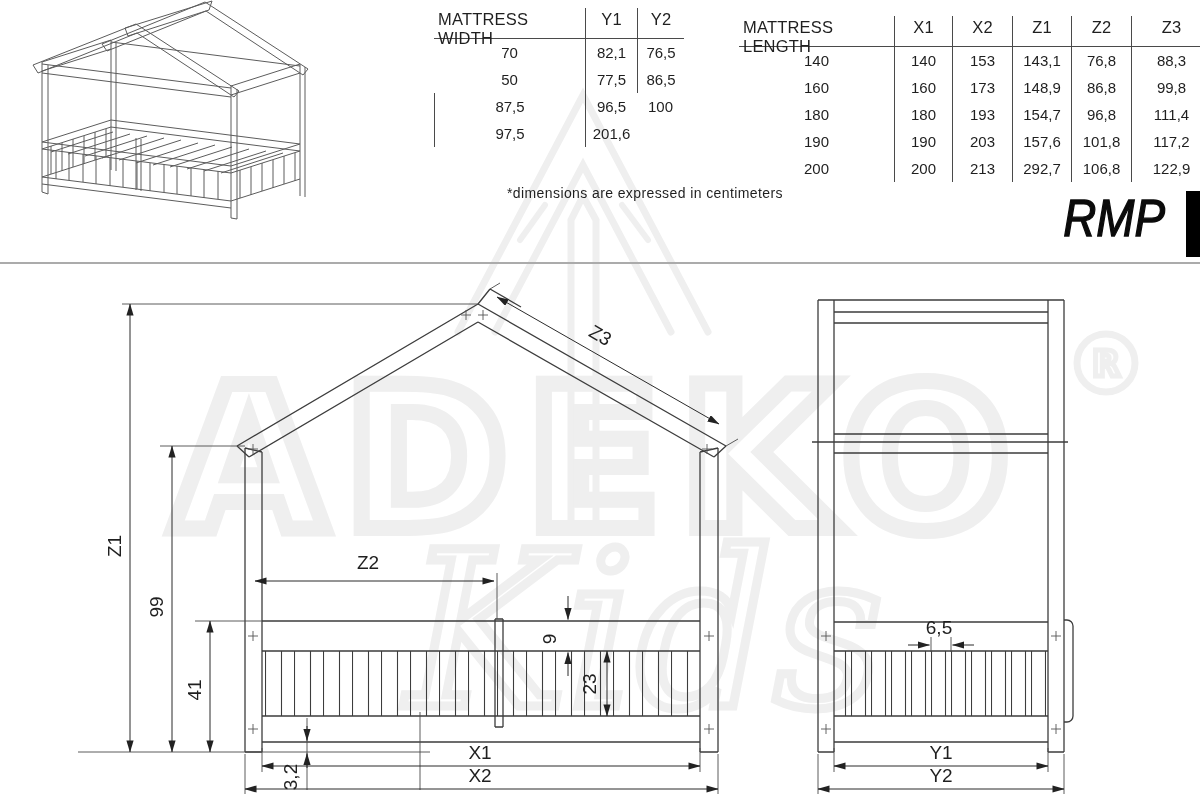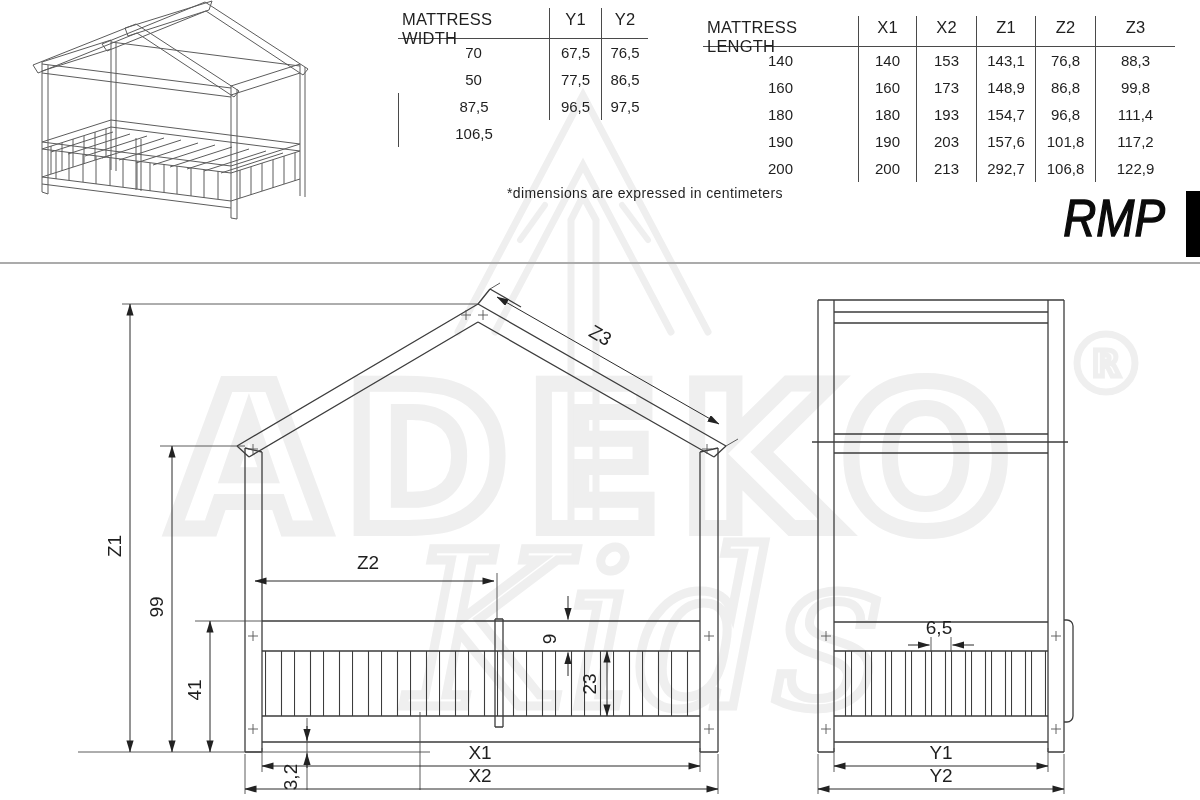--- a/index.html
+++ b/index.html
@@ -1,21 +1,21 @@
 <!DOCTYPE html>
 <html style="--line: #3d3d3d; --dim: #2b2b2b; --ext: #4a4a4a; --rule: #4a4a4a; --text: #1f1f1f; --watermark: #efefef; --divider: #ababab;"><head>
 <meta charset="utf-8">
 <style>
   html,body{margin:0;padding:0;background:#fff;}
   .sheet{position:relative;width:1200px;height:800px;background:#fff;overflow:hidden;
          font-family:"Liberation Sans",sans-serif;color:var(--text,#1f1f1f);}
   svg{display:block;}
   .layer{position:absolute;left:0;top:0;}
   
-  .dtable{position:absolute;display:grid;z-index:3;background:transparent;}
+  .dtable{position:absolute;display:grid;z-index:3;background:transparent;margin-left:36px;}
   .dtable .h{font-size:16.5px;letter-spacing:.2px;display:flex;align-items:flex-start;justify-content:center;
              border-bottom:1.6px solid var(--rule,#4a4a4a);padding:2px 4px 5px;}
   .dtable .c{font-size:15px;display:flex;align-items:center;justify-content:center;padding:0 4px;}
   .sep{border-left:1.4px solid var(--rule,#4a4a4a);}
   #width-table{left:398px;top:8px;grid-template-columns:151px 52px 47px;grid-auto-rows:27px;grid-template-rows:31px;}
   #length-table{left:703px;top:16px;grid-template-columns:155px 58px 60px 59px 60px 80px;grid-auto-rows:27px;grid-template-rows:31px;}
   
   .note{position:absolute;left:507px;top:185px;font-size:14px;letter-spacing:.4px;z-index:3;}
   .model{position:absolute;left:1000px;top:190px;width:165px;text-align:right;z-index:3;
          font-size:52px;font-style:italic;color:#0b0b0b;-webkit-text-stroke:1.4px #0b0b0b;
@@ -86,29 +86,30 @@
 
       <path d="M66,152 L128,132 M83,154 L145,134 M100,156 L162,136 M117,158 L179,138 M134,160 L196,140 M151,163 L213,143 M168,165 L230,145 M185,167 L247,147 M202,169 L264,149 M219,171 L281,151 M236,173 L298,153"></path>
     </g>
   </svg>
 
   <div class="dtable" id="width-table">
     <div class="h">MATTRESS WIDTH</div>
     <div class="h sep">Y1</div>
     <div class="h sep">Y2</div>
     <div class="c">70</div>
-    <div class="c sep">67,5</div>
+    <div class="c sep">82,1</div>
     <div class="c sep">76,5</div>
     <div class="c">50</div>
     <div class="c sep">77,5</div>
     <div class="c sep">86,5</div>
     <div class="c sep">87,5</div>
     <div class="c sep">96,5</div>
+    <div class="c">100</div>
     <div class="c sep">97,5</div>
-    <div class="c sep">106,5</div>
+    <div class="c sep">201,6</div>
   </div>
 
   <div class="dtable" id="length-table">
     <div class="h">MATTRESS LENGTH</div>
     <div class="h sep">X1</div>
     <div class="h sep">X2</div>
     <div class="h sep">Z1</div>
     <div class="h sep">Z2</div>
     <div class="h sep">Z3</div>
 

